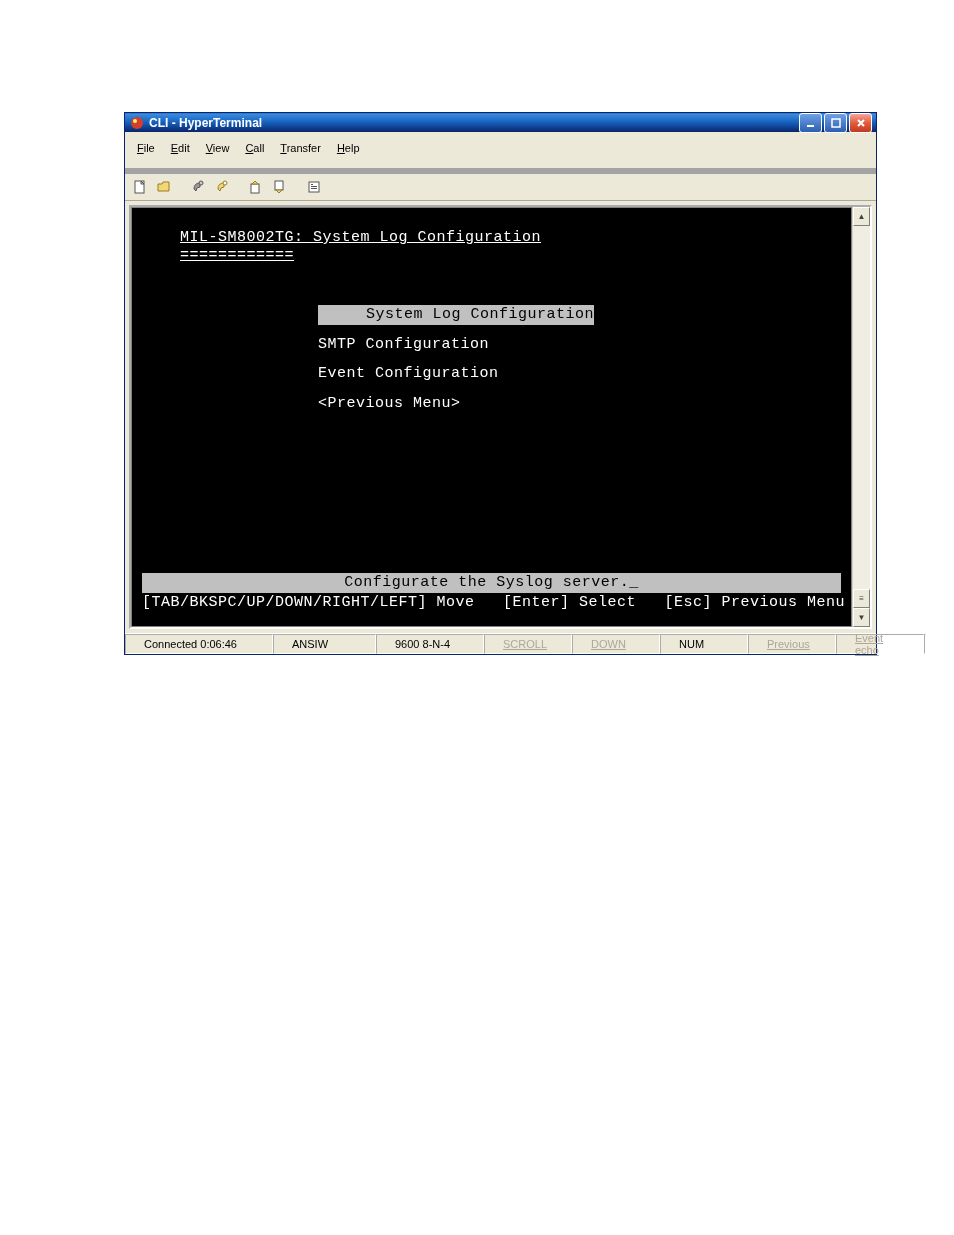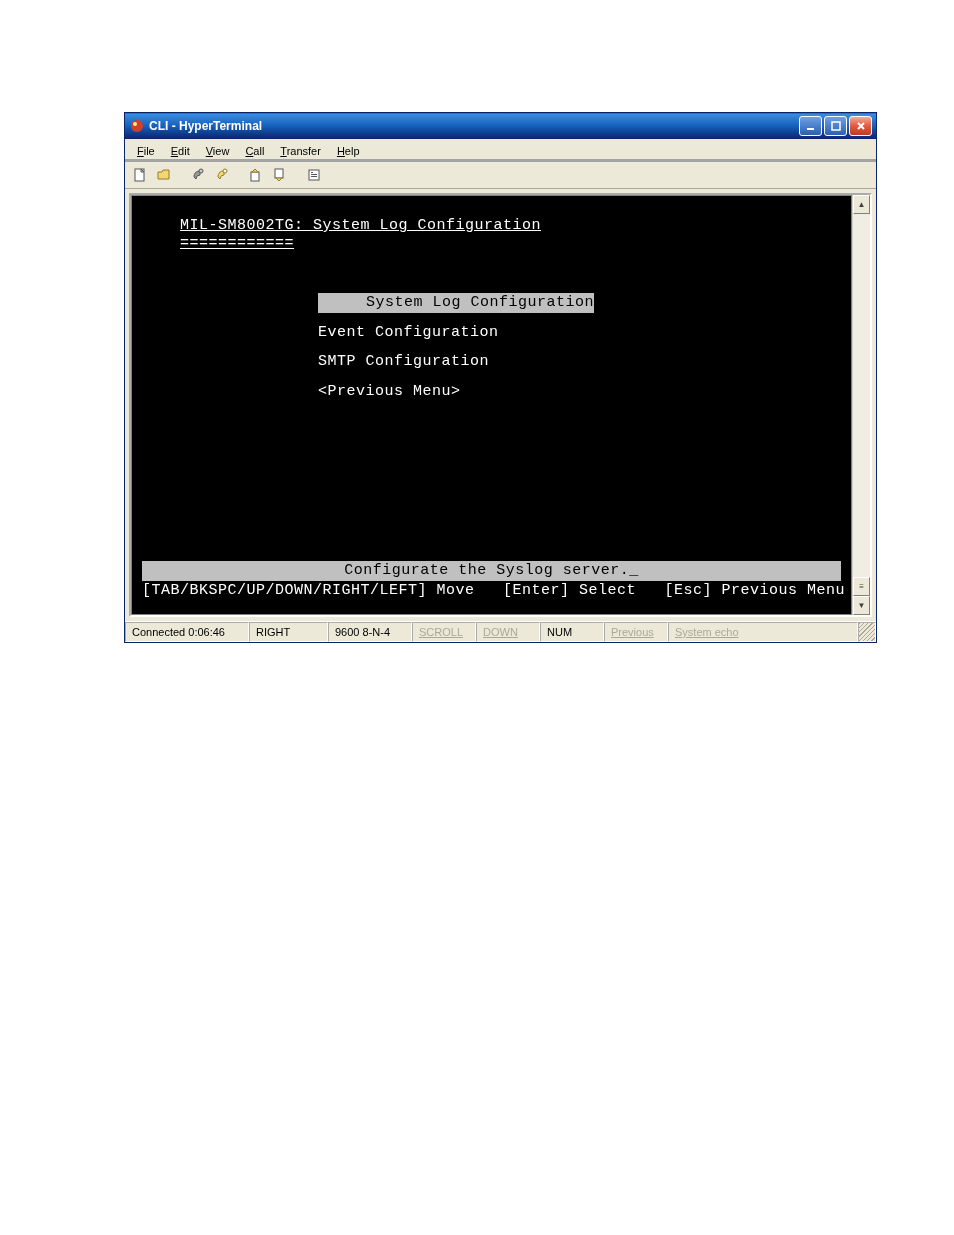--- a/index.html
+++ b/index.html
@@ -12,21 +12,21 @@
   }
   .window-frame {
     position: absolute;
     left: 124px;
     top: 112px;
     width: 751px;
     border: 1px solid #0a246a;
     background: #ece9d8;
   }
   .titlebar {
-    height: 26px;
+    height: 19px;
     background: linear-gradient(to bottom, #0a5bc4 0%, #3c8cde 4%, #1560bd 50%, #0a246a 100%);
     display: flex;
     align-items: center;
     padding: 0 4px;
     color: #fff;
     font-size: 12px;
     font-weight: bold;
   }
   .titlebar-icon {
     width: 16px;
@@ -53,25 +53,25 @@
     font-size: 11px;
     font-weight: bold;
     cursor: pointer;
   }
   .win-btn.close {
     background: linear-gradient(to bottom, #f5a79a 0%, #e35a3d 50%, #c13921 100%);
   }
   .menubar {
     height: 20px;
     background: #ece9d8;
-    border-bottom: 3px solid #a3a3a3;
-    display: flex;
-    align-items: flex-end;
+    border-bottom: 6px solid #a3a3a3;
+    display: flex;
+    align-items: flex-start;
     font-size: 11px;
-    padding: 0 4px;
+    padding: 8px 4px;
   }
   .menu-item {
     padding: 2px 8px;
     cursor: pointer;
   }
   .menu-item .u {
     text-decoration: underline;
   }
   .toolbar {
     height: 26px;
@@ -185,21 +185,21 @@
   }
   .statusbar {
     height: 20px;
     background: #ece9d8;
     border-top: 1px solid #fff;
     display: flex;
     font-size: 11px;
   }
   .status-cell {
     border: 1px inset #fff;
-    padding: 2px 6px;
+    padding: 2px 18px;
     color: #000;
     min-width: 50px;
     display: flex;
     align-items: center;
   }
   .status-cell.dim {
     color: #aca899;
     text-decoration: underline;
   }
   .status-grip {
@@ -296,43 +296,43 @@
     </span>
   </div>
 
   <div class="terminal-wrap">
     <div class="terminal-container">
       <div class="terminal">
         <div class="term-header">MIL-SM8002TG: System Log Configuration</div>
         <div class="term-underline">============</div>
         <div class="term-menu">
           <div><span class="term-menu-item selected">System Log Configuration</span></div>
+          <div><span class="term-menu-item">SMTP Configuration</span></div>
           <div><span class="term-menu-item">Event Configuration</span></div>
-          <div><span class="term-menu-item">SMTP Configuration</span></div>
           <div><span class="term-menu-item">&lt;Previous Menu&gt;</span></div>
         </div>
         <div class="term-footer">
           <div class="term-hint">Configurate the Syslog server._</div>
           <div class="term-nav">[TAB/BKSPC/UP/DOWN/RIGHT/LEFT] Move   [Enter] Select   [Esc] Previous Menu</div>
         </div>
       </div>
       <div class="vscroll">
         <div class="vscroll-btn">▲</div>
         <div class="vscroll-track"></div>
         <div class="vscroll-btn">≡</div>
         <div class="vscroll-btn">▼</div>
       </div>
     </div>
   </div>
 
   <div class="statusbar">
     <div class="status-cell" style="min-width:110px">Connected 0:06:46</div>
-    <div class="status-cell" style="min-width:65px">RIGHT</div>
+    <div class="status-cell" style="min-width:65px">ANSIW</div>
     <div class="status-cell" style="min-width:70px">9600 8-N-4</div>
     <div class="status-cell dim">SCROLL</div>
     <div class="status-cell dim">DOWN</div>
     <div class="status-cell">NUM</div>
     <div class="status-cell dim">Previous</div>
-    <div class="status-cell dim" style="flex:1">System echo</div>
+    <div class="status-cell dim" style="flex:1">Event echo</div>
     <div class="status-grip"></div>
   </div>
 
 </div>
 
 </body></html>

